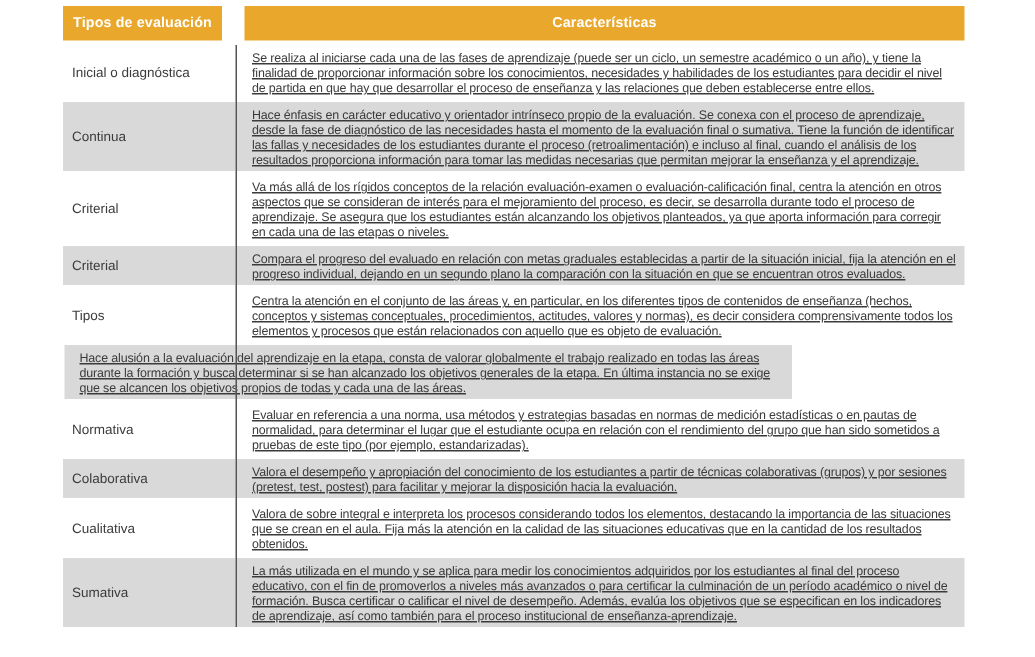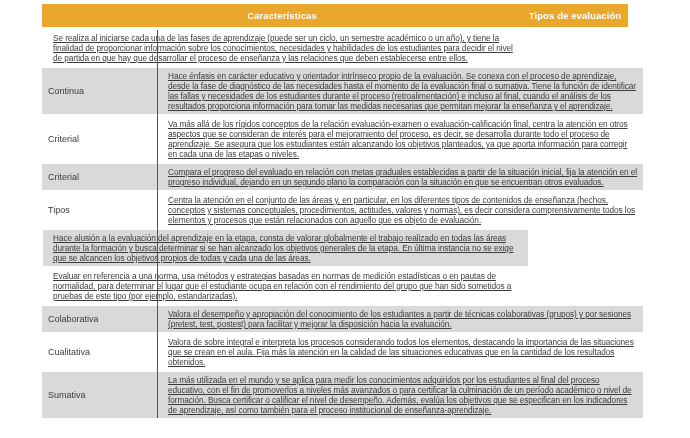--- a/index.html
+++ b/index.html
@@ -72,27 +72,28 @@
     width: 1px;
     background: var(--divider, #555555);
   }
 </style>
 </head>
 <body>
 
 <div class="table-wrap">
 
   <div class="header-row">
+    <div class="hcell type">Tipos de evaluación</div>
     <div class="hcell chars">Características</div>
-    <div class="hcell type">Tipos de evaluación</div>
   </div>
 
   <div class="tbody">
 
     <div class="row">
+      <div class="cell-type">Inicial o diagnóstica</div>
       <div class="cell-chars">Se realiza al iniciarse cada una de las fases de aprendizaje (puede ser un ciclo, un semestre académico o un año), y tiene la finalidad de proporcionar información sobre los conocimientos, necesidades y habilidades de los estudiantes para decidir el nivel de partida en que hay que desarrollar el proceso de enseñanza y las relaciones que deben establecerse entre ellos.</div>
     </div>
 
     <div class="row alt">
       <div class="cell-type">Continua</div>
       <div class="cell-chars">Hace énfasis en carácter educativo y orientador intrínseco propio de la evaluación. Se conexa con el proceso de aprendizaje, desde la fase de diagnóstico de las necesidades hasta el momento de la evaluación final o sumativa. Tiene la función de identificar las fallas y necesidades de los estudiantes durante el proceso (retroalimentación) e incluso al final, cuando el análisis de los resultados proporciona información para tomar las medidas necesarias que permitan mejorar la enseñanza y el aprendizaje.</div>
     </div>
 
     <div class="row">
       <div class="cell-type">Criterial</div>
@@ -107,20 +108,21 @@
     <div class="row">
       <div class="cell-type">Tipos</div>
       <div class="cell-chars">Centra la atención en el conjunto de las áreas y, en particular, en los diferentes tipos de contenidos de enseñanza (hechos, conceptos y sistemas conceptuales, procedimientos, actitudes, valores y normas), es decir considera comprensivamente todos los elementos y procesos que están relacionados con aquello que es objeto de evaluación.</div>
     </div>
 
     <div class="row alt">
       <div class="cell-chars">Hace alusión a la evaluación del aprendizaje en la etapa, consta de valorar globalmente el trabajo realizado en todas las áreas durante la formación y busca determinar si se han alcanzado los objetivos generales de la etapa. En última instancia no se exige que se alcancen los objetivos propios de todas y cada una de las áreas.</div>
     </div>
 
     <div class="row">
+      <div class="cell-type">Normativa</div>
       <div class="cell-chars">Evaluar en referencia a una norma, usa métodos y estrategias basadas en normas de medición estadísticas o en pautas de normalidad, para determinar el lugar que el estudiante ocupa en relación con el rendimiento del grupo que han sido sometidos a pruebas de este tipo (por ejemplo, estandarizadas).</div>
     </div>
 
     <div class="row alt">
       <div class="cell-type">Colaborativa</div>
       <div class="cell-chars">Valora el desempeño y apropiación del conocimiento de los estudiantes a partir de técnicas colaborativas (grupos) y por sesiones (pretest, test, postest) para facilitar y mejorar la disposición hacia la evaluación.</div>
     </div>
 
     <div class="row">
       <div class="cell-type">Cualitativa</div>

